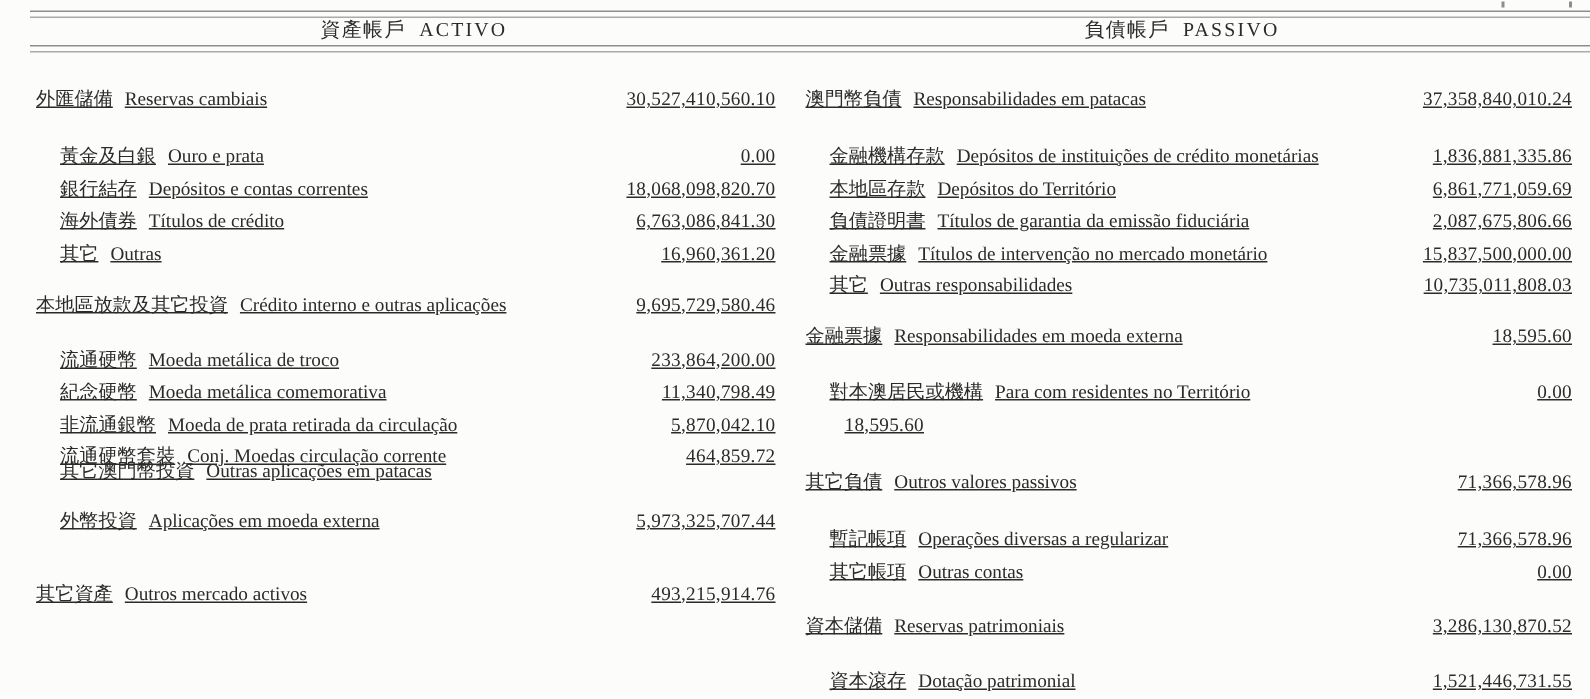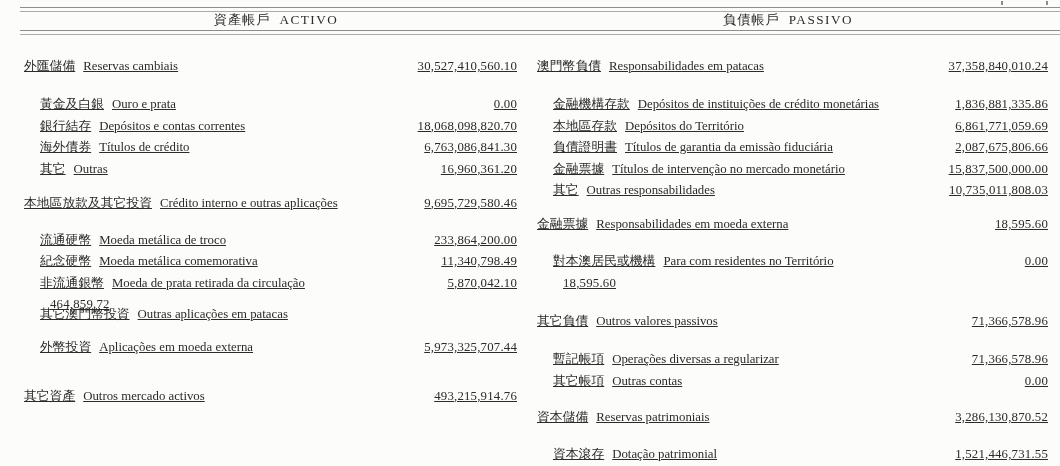--- a/index.html
+++ b/index.html
@@ -108,20 +108,21 @@
       </div>
       <div class="row sub">
         <div class="label"><span class="zh">紀念硬幣</span><span class="pt">Moeda metálica comemorativa</span></div>
         <div class="value">11,340,798.49</div>
       </div>
       <div class="row sub">
         <div class="label"><span class="zh">非流通銀幣</span><span class="pt">Moeda de prata retirada da circulação</span></div>
         <div class="value">5,870,042.10</div>
       </div>
       <div class="row sub">
+        <div class="label"><span class="zh">流通硬幣套裝</span><span class="pt">Conj. Moedas circulação corrente</span></div>
         <div class="value">464,859.72</div>
       </div>
       <div class="row sub">
         <div class="label"><span class="zh">其它澳門幣投資</span><span class="pt">Outras aplicações em patacas</span></div>
       </div>
       <div class="row sub">
         <div class="label"><span class="zh">外幣投資</span><span class="pt">Aplicações em moeda externa</span></div>
         <div class="value">5,973,325,707.44</div>
       </div>
       <div class="spacer" style="height: 27px;"></div>

